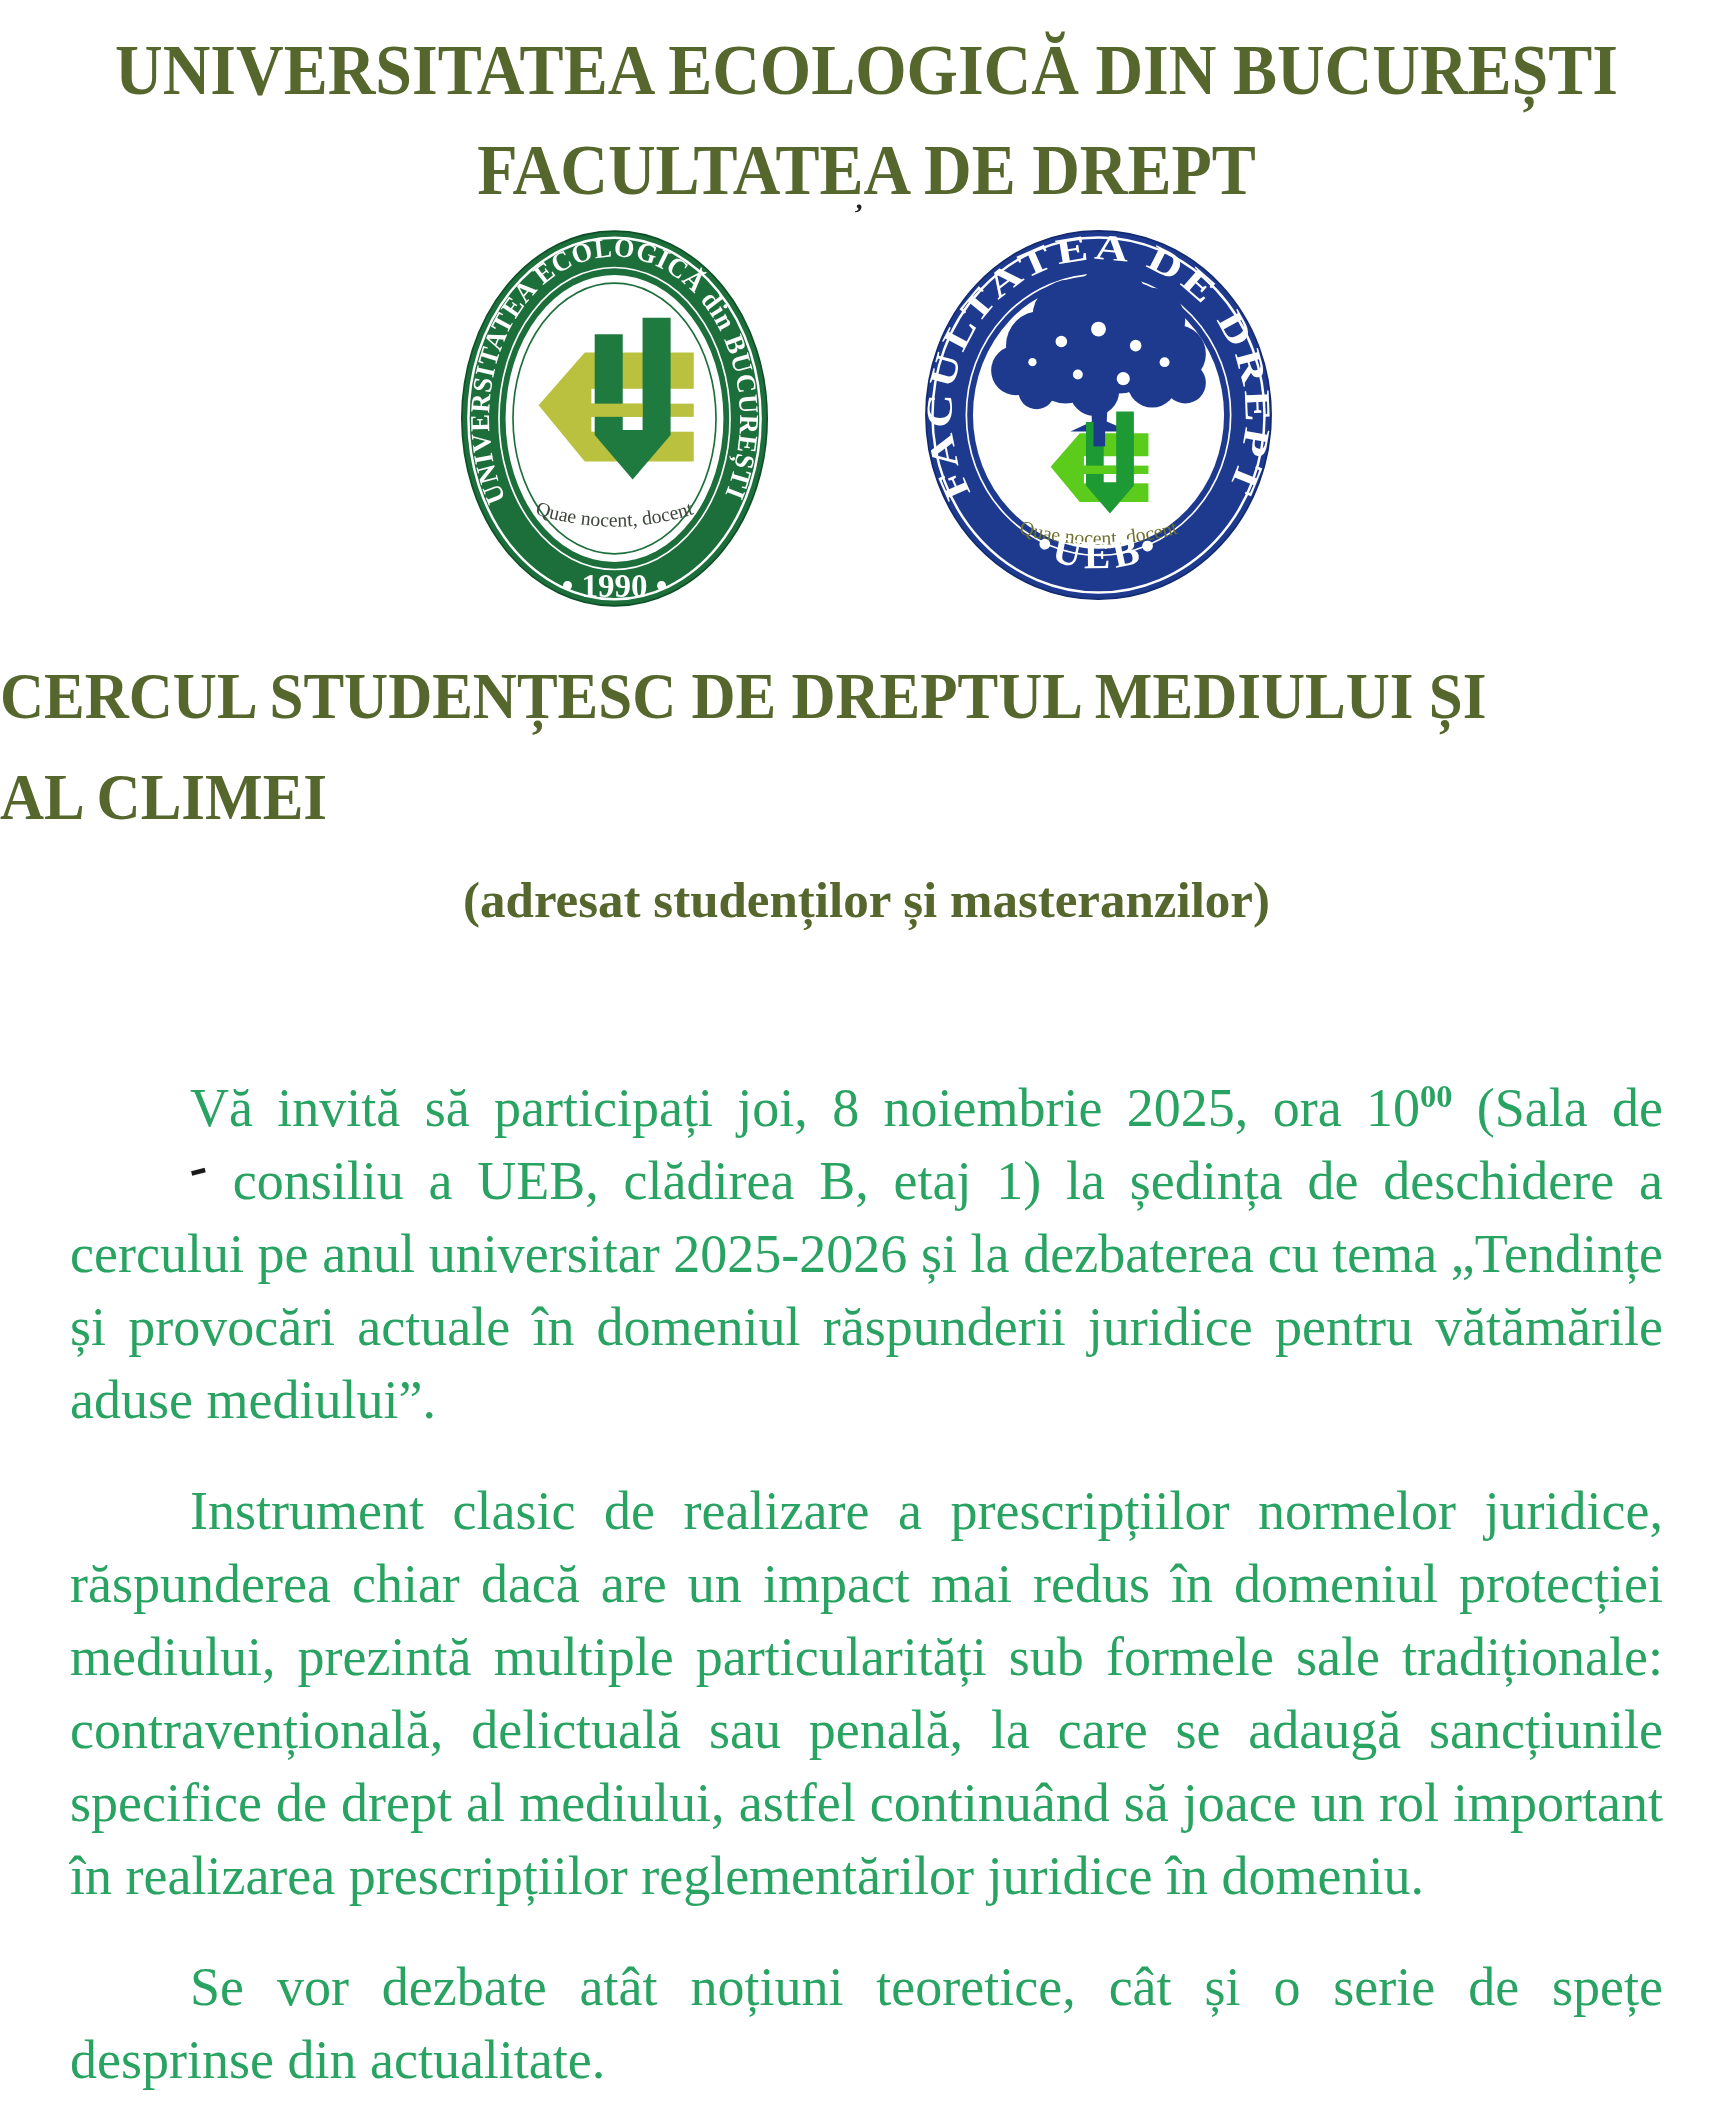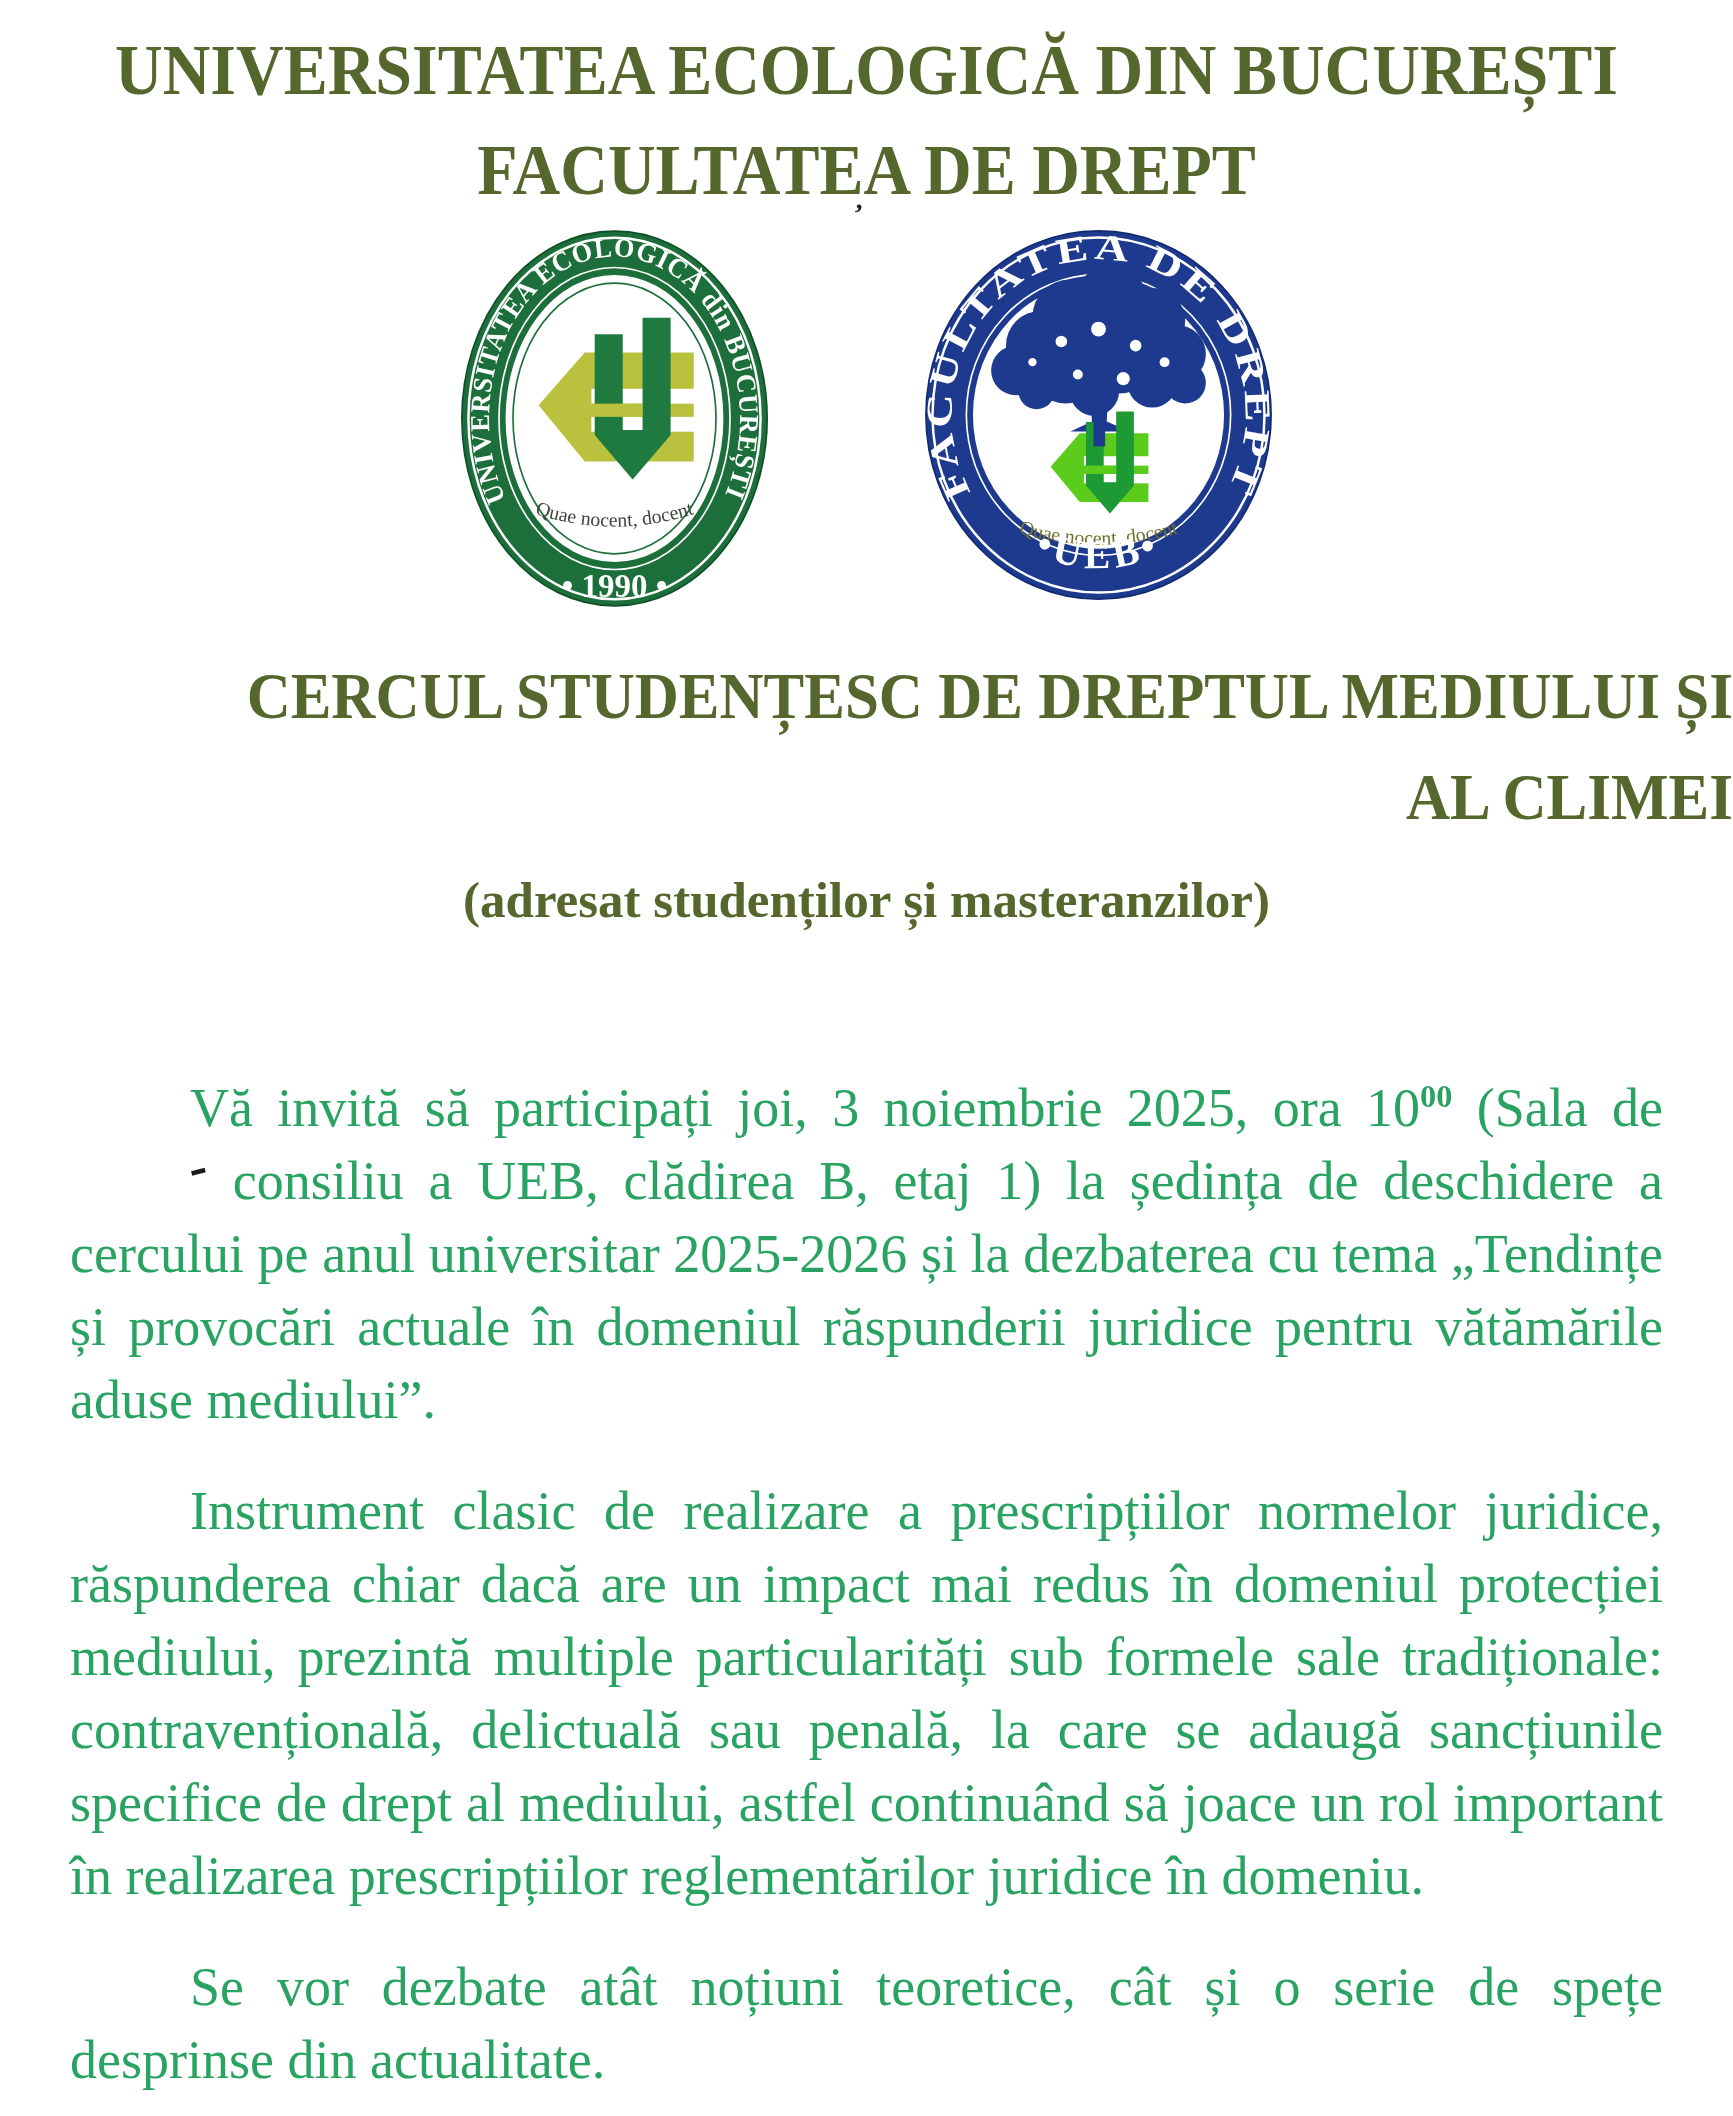--- a/index.html
+++ b/index.html
@@ -14,21 +14,21 @@
   .main-title .tline { display:block; transform:scaleY(1.08); }
   .logos-row {
     margin-top:10px; height:377px; display:flex; justify-content:center;
     align-items:flex-start; gap:157px;
   }
   .stray-mark {
     position:absolute; left:853px; top:198px; color:#222; font-size:28px;
     font-weight:bold; transform:rotate(10deg);
   }
   .section-title {
-    margin-top:38px; text-align:right; color:#55672c; font-weight:bold;
+    margin-top:38px; text-align:left; color:#55672c; font-weight:bold;
     font-size:61px; line-height:101px;
   }
   .section-title .tline { display:block; transform:scaleY(1.08); }
   .subtitle {
     margin-top:20px; text-align:center; color:#55672c; font-weight:bold;
     font-size:51px; line-height:66px;
   }
   .body-text {
     margin:139px 70px 0 70px; color:#29a362; font-size:54px;
     line-height:73px; text-align:justify;
@@ -144,19 +144,19 @@
   </div>
 
   <div class="section-title">
     <span class="tline">CERCUL STUDENȚESC DE DREPTUL MEDIULUI ȘI</span>
     <span class="tline">AL CLIMEI</span>
   </div>
 
   <div class="subtitle">(adresat studenților și masteranzilor)</div>
 
   <div class="body-text">
-    <p><span>Vă invită să participați joi, 3 noiembrie 2025, ora 10</span><sup>00</sup><span> (Sala de</span><span class="line-mark">-</span> <span>consiliu a UEB, clădirea B, etaj 1) la ședința de deschidere a cercului pe anul universitar 2025-2026 și la dezbaterea cu tema „Tendințe și provocări actuale în domeniul răspunderii juridice pentru vătămările aduse mediului”.</span></p>
+    <p><span>Vă invită să participați joi, 8 noiembrie 2025, ora 10</span><sup>00</sup><span> (Sala de</span><span class="line-mark">-</span> <span>consiliu a UEB, clădirea B, etaj 1) la ședința de deschidere a cercului pe anul universitar 2025-2026 și la dezbaterea cu tema „Tendințe și provocări actuale în domeniul răspunderii juridice pentru vătămările aduse mediului”.</span></p>
     <p>Instrument clasic de realizare a prescripțiilor normelor juridice, răspunderea chiar dacă are un impact mai redus în domeniul protecției mediului, prezintă multiple particularități sub formele sale tradiționale: contravențională, delictuală sau penală, la care se adaugă sancțiunile specifice de drept al mediului, astfel continuând să joace un rol important în realizarea prescripțiilor reglementărilor juridice în domeniu.</p>
     <p>Se vor dezbate atât noțiuni teoretice, cât și o serie de spețe desprinse din actualitate.</p>
   </div>
 
 </div>
 
 
 </body></html>

